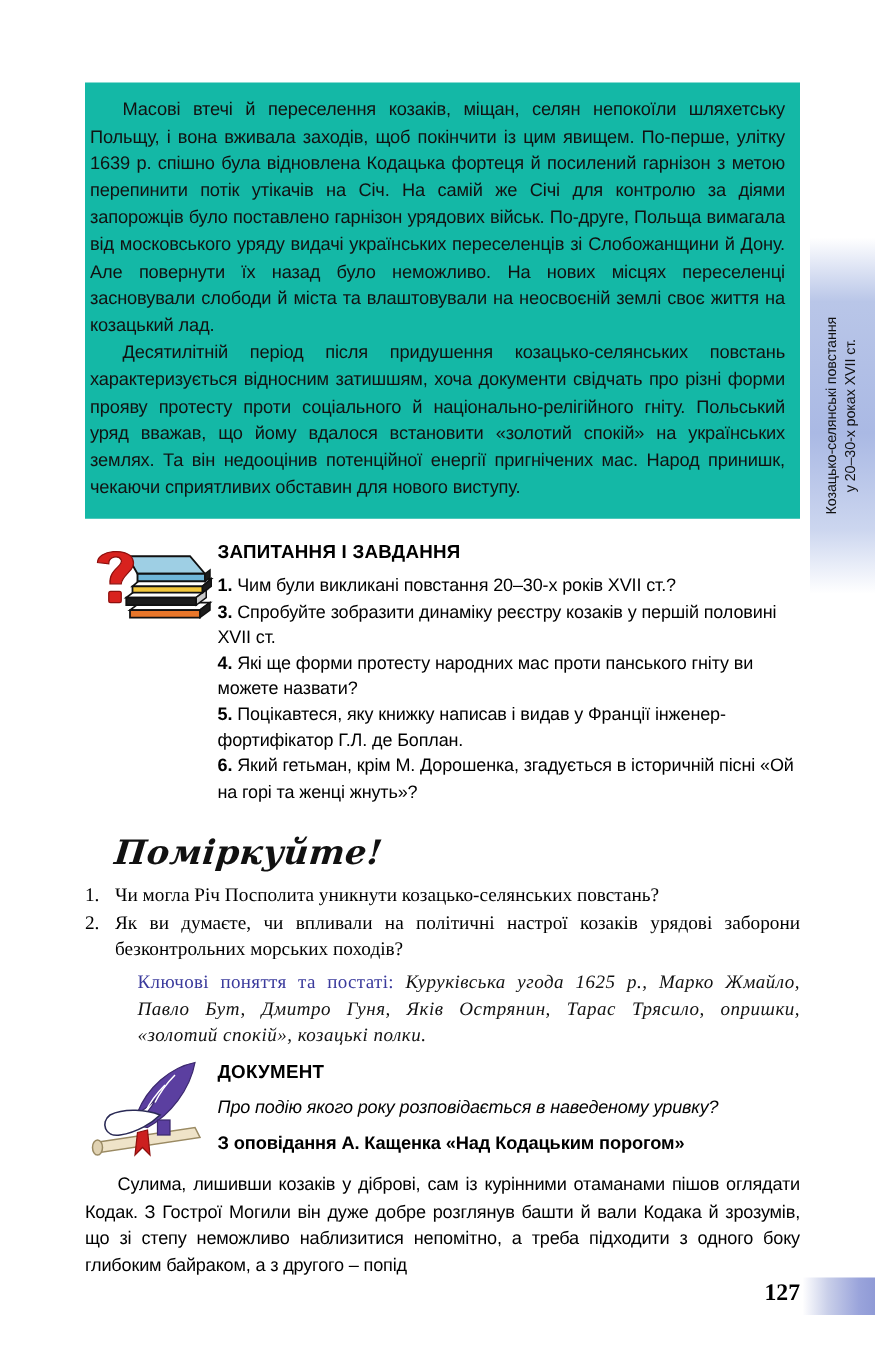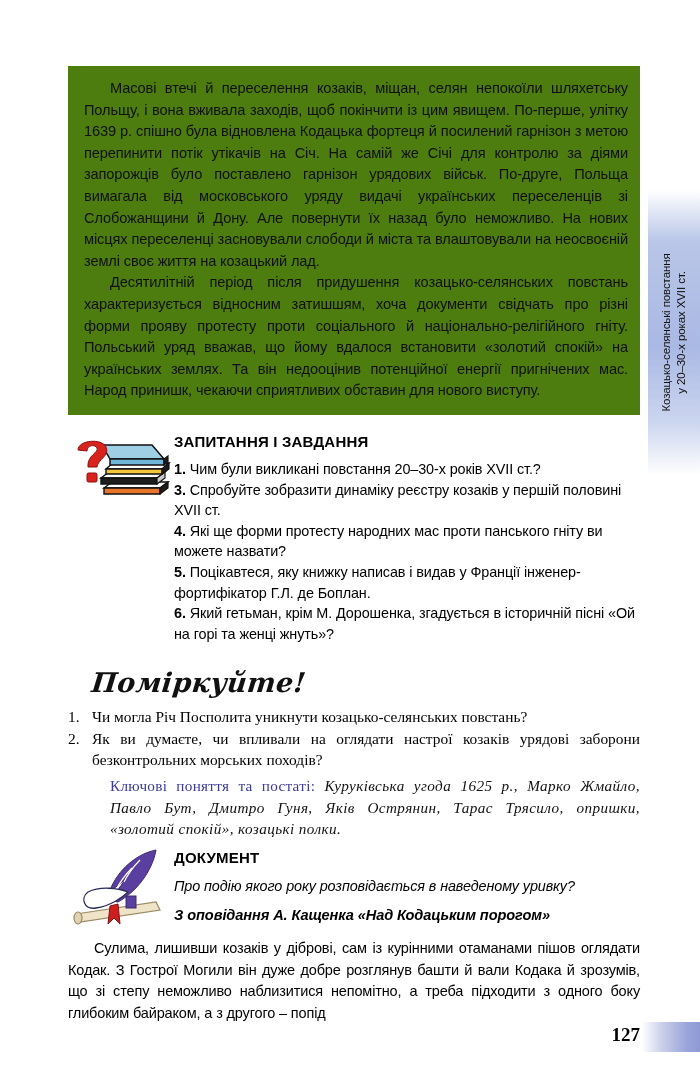--- a/index.html
+++ b/index.html
@@ -62,23 +62,23 @@
     background: linear-gradient(to right, #ffffff 0%, #c9cfe9 35%, #9aa4db 78%, #8f9ad6 100%);
   }
 
   
   .intro-box {
     position: absolute;
     left: 68px;
     top: 66px;
     width: 572px;
     height: 349px;
-    background: #4d7c0f;
+    background: #14b8a6;
     box-sizing: border-box;
-    padding: 12px 12px 10px 16px;
+    padding: 12px 12px 10px 4px;
   }
   .intro-box p {
     margin: 0;
     font-size: 14.6px;
     line-height: 21.6px;
     text-align: justify;
     text-indent: 26px;
     letter-spacing: -0.12px;
     color: #111;
   }
@@ -188,21 +188,20 @@
     font-size: 14.4px;
     font-style: italic;
     line-height: 20px;
     letter-spacing: -0.1px;
   }
   .doc-source {
     margin-left: 106px;
     margin-top: 9px;
     font-size: 14.6px;
     font-weight: bold;
-    font-style: italic;
     line-height: 20px;
     letter-spacing: -0.1px;
   }
   .doc-body {
     position: absolute;
     left: 68px;
     top: 938px;
     width: 572px;
     font-size: 14.5px;
     line-height: 21.5px;
@@ -302,21 +301,21 @@
 
 <div class="col ponder-block">
   <div class="ponder-head">Поміркуйте!</div>
   <div class="ponder-list">
     <div class="ponder-item">
       <span class="pnum">1.</span>
       <span class="ptxt">Чи могла Річ Посполита уникнути козацько-селянських повстань?</span>
     </div>
     <div class="ponder-item">
       <span class="pnum">2.</span>
-      <span class="ptxt">Як ви думаєте, чи впливали на оглядати настрої козаків урядові заборони безконтрольних морських походів?</span>
+      <span class="ptxt">Як ви думаєте, чи впливали на політичні настрої козаків урядові заборони безконтрольних морських походів?</span>
     </div>
   </div>
 </div>
 
 <div class="col keys-block">
   <div class="keys-text">
     <span class="keys-label">Ключові поняття та постаті:</span><span class="keys-body"> Куруківська угода 1625 р., Марко Жмайло, Павло Бут, Дмитро Гуня, Яків Острянин, Тарас Трясило, опришки, «золотий спокій», козацькі полки.</span>
   </div>
 </div>
 

